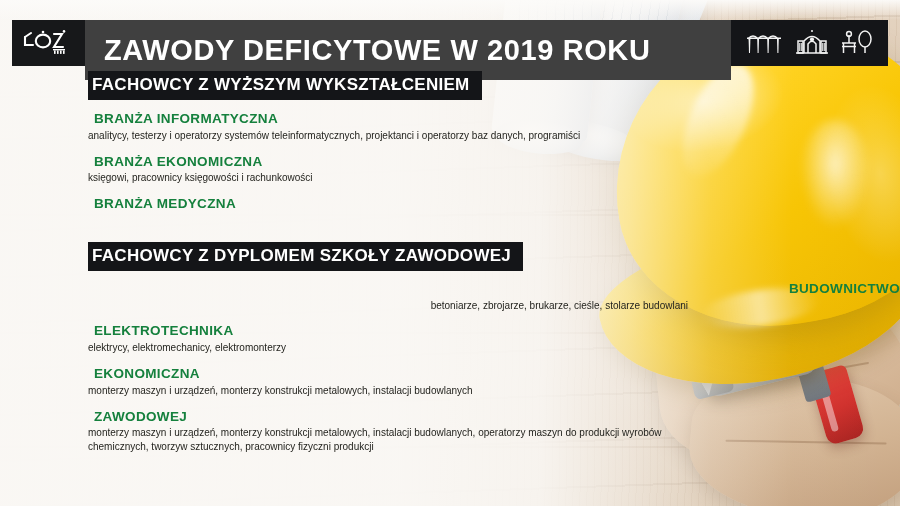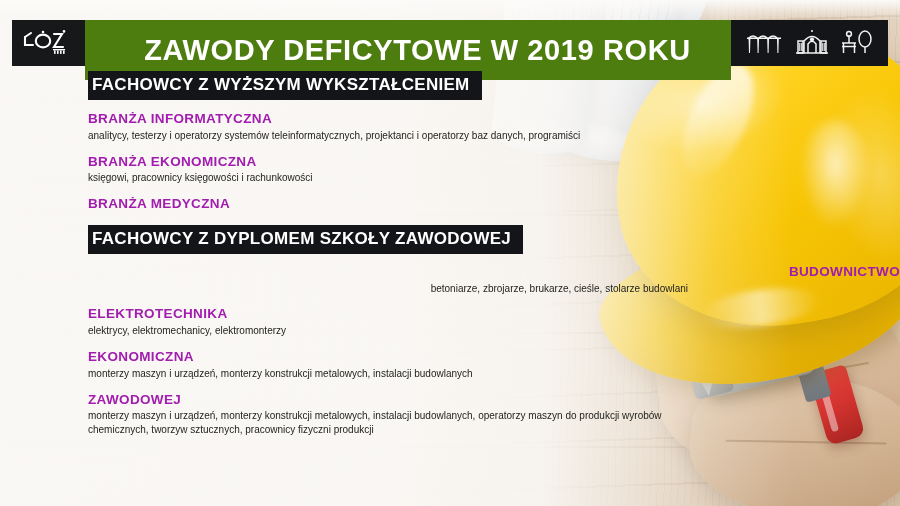--- a/index.html
+++ b/index.html
@@ -200,22 +200,22 @@
 
   .logo-box {
     position:absolute; left:12px; top:0; width:73px; height:46px;
     background:#17181a;
     display:flex; align-items:center; justify-content:center;
   }
   .logo-mark { display:block; }
 
   .title-bar {
     position:absolute; left:85px; top:0; width:646px; height:60px;
-    background:#4d7c0f;
-    display:flex; align-items:center;justify-content:center;
+    background:#404040;
+    display:flex; align-items:center;
   }
   .title-text {
     color:#ffffff;
     font-size:29px;
     font-weight:bold;
     letter-spacing:.6px;
     padding-left:19px;
     white-space:nowrap;
     font-family:"Liberation Sans", sans-serif;
   }
@@ -236,32 +236,33 @@
     color:#ffffff;
     font-size:17px;
     font-weight:bold;
     letter-spacing:.3px;
     padding:4px 12px 5px 4px;
     margin-left:88px;
     white-space:nowrap;
     font-family:"Liberation Sans", sans-serif;
   }
   .band.first { margin-top:5px; }
-  .band.second { margin-top:13px; }
+  .band.second { margin-top:30px; }
 
   .group { margin-left:88px; margin-top:11px; }
   .group.tight { margin-top:10px;text-align:right; }
 
   .group-title {
-    color:#a21caf;
+    color:#15803d;
     font-size:13.5px;
     font-weight:bold;
     letter-spacing:.35px;
     line-height:1.18;
     font-family:"Liberation Sans", sans-serif;
+    margin-left:6px;
   }
   .group-desc {
     color:#24241f;
     font-size:10px;
     line-height:1.36;
     margin-top:2px;
     max-width:600px;
     font-family:"Liberation Sans", sans-serif;
   }
 </style>

